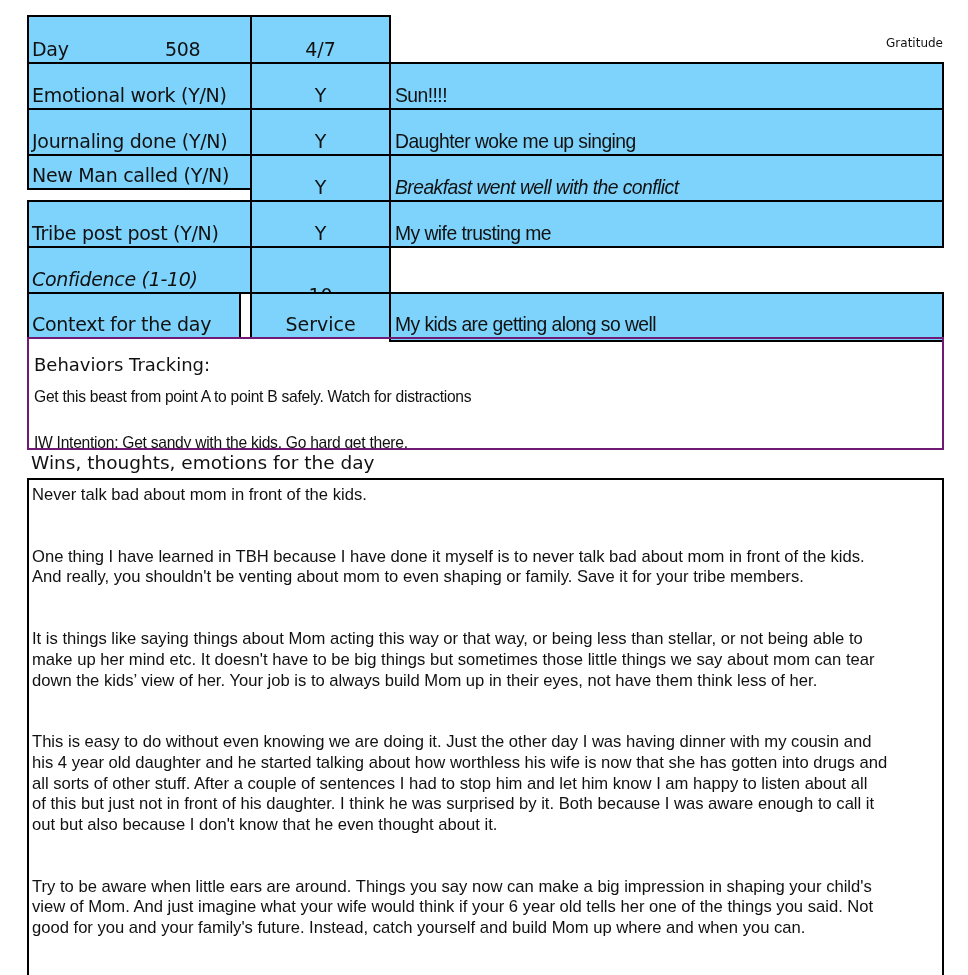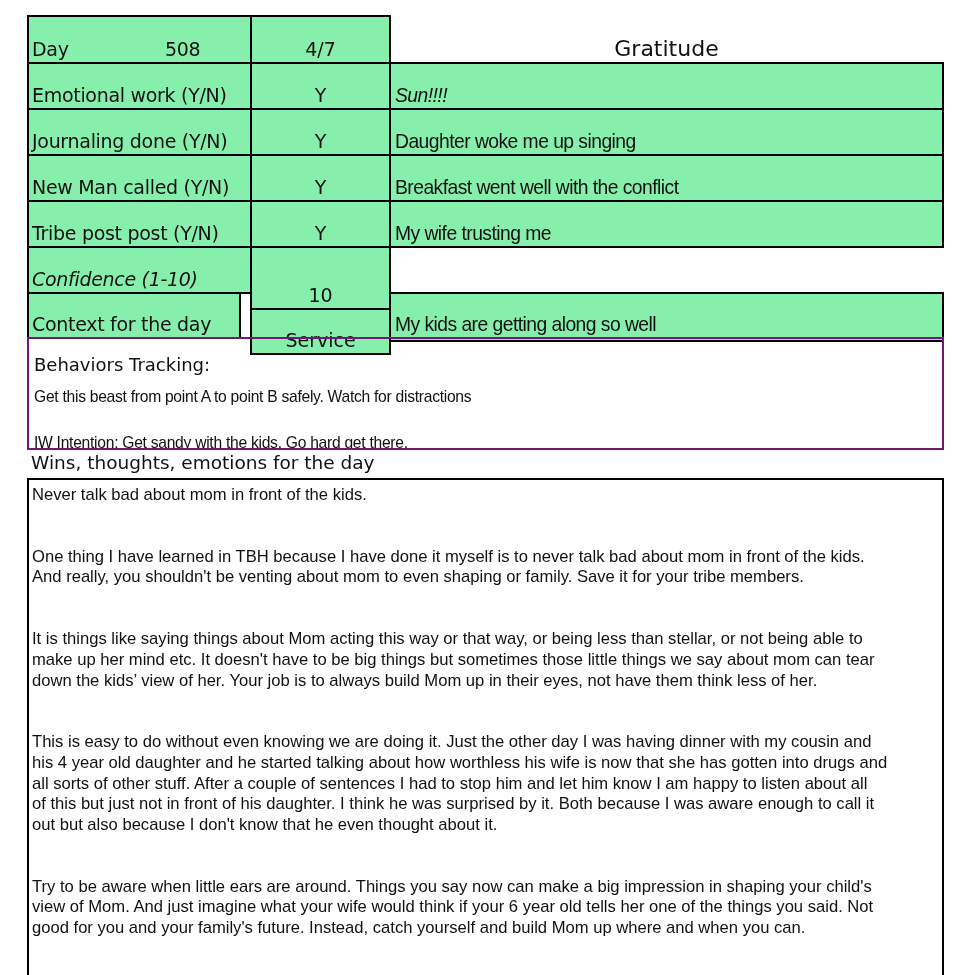--- a/index.html
+++ b/index.html
@@ -14,21 +14,21 @@
       overflow: hidden;
       color: #111111;
       font-family: "Liberation Sans", sans-serif;
     }
 
     
     .cell {
       position: absolute;
       box-sizing: border-box;
       border: 2px solid #000;
-      background: #86efac;
+      background: #7dd3fc;
       font-family: "DejaVu Sans", sans-serif;
       font-size: 19px;
       white-space: nowrap;
       overflow: hidden;
     }
     .cell .txt {
       position: absolute;
       bottom: 2px;
       line-height: 22px;
     }
@@ -39,23 +39,23 @@
       font-family: "Liberation Sans", sans-serif;
       font-size: 21px;
       letter-spacing: -0.6px;
       transform: scaleX(0.92);
       transform-origin: left bottom;
     }
 
     .gratitude-header {
       position: absolute;
       left: 390px; top: 36px; width: 553px;
-      text-align: center;
-      font-family: "DejaVu Sans", sans-serif;
-      font-size: 22px;
+      text-align: right;
+      font-family: "DejaVu Sans", sans-serif;
+      font-size: 12px;
     }
 
     
     .behaviors {
       position: absolute;
       left: 27px; top: 337px; width: 917px; height: 113px;
       border: 2px solid #701a75;
       box-sizing: border-box;
       overflow: hidden;
     }
@@ -119,43 +119,43 @@
 <div class="gratitude-header">Gratitude</div>
 
 <div id="tracker">
   <div>
     <div class="cell lbl" style="left:27px; top:62px; width:225px; height:48px;">
         <span class="txt">Emotional work  (Y/N)</span>
       </div>
     <div class="cell val" style="left:250px; top:62px; width:141px; height:48px;">
         <span class="txt">Y</span>
       </div>
-    <div class="cell grat" style="left:389px; top:62px; width:555px; height:48px;font-style:italic;">
+    <div class="cell grat" style="left:389px; top:62px; width:555px; height:48px;">
         <span class="txt">Sun!!!!</span>
       </div>
   </div>
   <div>
     <div class="cell lbl" style="left:27px; top:108px; width:225px; height:48px;">
         <span class="txt">Journaling done (Y/N)</span>
       </div>
     <div class="cell val" style="left:250px; top:108px; width:141px; height:48px;">
         <span class="txt">Y</span>
       </div>
     <div class="cell grat" style="left:389px; top:108px; width:555px; height:48px;">
         <span class="txt">Daughter woke me up singing</span>
       </div>
   </div>
   <div>
-    <div class="cell lbl" style="left:27px; top:154px; width:225px; height:48px;">
+    <div class="cell lbl" style="left:27px; top:154px; width:225px; height:36px;">
         <span class="txt">New Man called (Y/N)</span>
       </div>
     <div class="cell val" style="left:250px; top:154px; width:141px; height:48px;">
         <span class="txt">Y</span>
       </div>
-    <div class="cell grat" style="left:389px; top:154px; width:555px; height:48px;">
+    <div class="cell grat" style="left:389px; top:154px; width:555px; height:48px;font-style:italic;">
         <span class="txt">Breakfast went well with the conflict</span>
       </div>
   </div>
   <div>
     <div class="cell lbl" style="left:27px; top:200px; width:225px; height:48px;">
         <span class="txt">Tribe post post (Y/N)</span>
       </div>
     <div class="cell val" style="left:250px; top:200px; width:141px; height:48px;">
         <span class="txt">Y</span>
       </div>
@@ -171,21 +171,21 @@
         <span class="txt">10</span>
       </div>
     <div class="cell grat" style="left:389px; top:262px; width:555px; height:48px;margin-top:32px;">
         <span class="txt">My wife is feeling better</span>
       </div>
   </div>
   <div>
     <div class="cell lbl" style="left:27px; top:292px; width:214px; height:47px;">
         <span class="txt">Context for the day</span>
       </div>
-    <div class="cell val" style="left:250px; top:292px; width:141px; height:47px;margin-top:16px;">
+    <div class="cell val" style="left:250px; top:292px; width:141px; height:47px;">
         <span class="txt">Service</span>
       </div>
     <div class="cell grat" style="left:389px; top:292px; width:555px; height:47px;">
         <span class="txt">My kids are getting along so well</span>
       </div>
   </div>
 </div>
 
 <div class="behaviors">
   <div class="title">Behaviors Tracking:</div>

